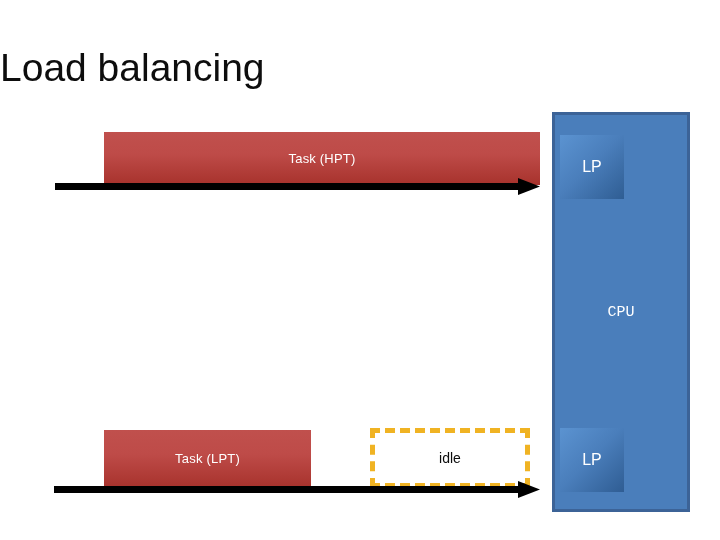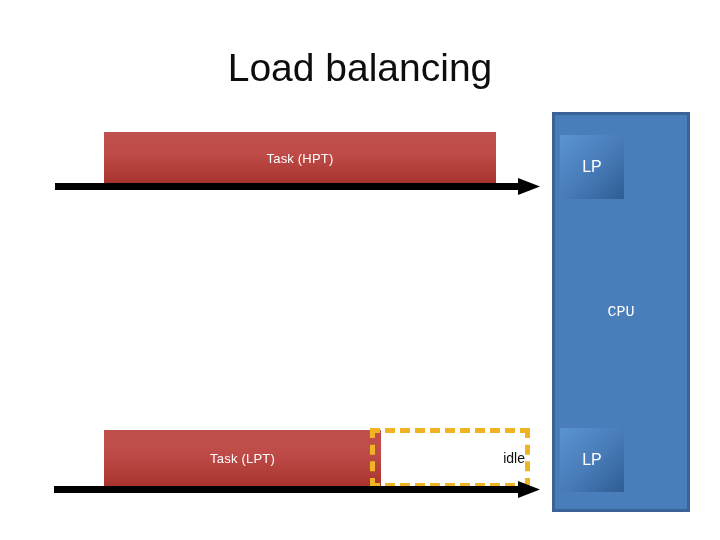--- a/index.html
+++ b/index.html
@@ -16,21 +16,21 @@
     font-family: "Liberation Sans", sans-serif;
     -webkit-font-smoothing: antialiased;
   }
 
   
   .slide-title {
     position: absolute;
     left: 0;
     top: 44px;
     width: 720px;
-    text-align: center;
+    text-align: left;
     font-size: 39px;
     font-weight: 400;
     color: #0d0d0d;
     letter-spacing: 0px;
     line-height: 48px;
     white-space: nowrap;
   }
 
   
   .cpu-panel {
@@ -83,36 +83,36 @@
     align-items: center;
     justify-content: center;
   }
   .task-box .task-text {
     font-size: 13px;
     font-weight: 400;
     color: #ffffff;
     line-height: 18px;
     letter-spacing: 0.2px;
   }
-  #task-hpt { left: 104px; top: 132px; width: 392px; height: 53px; }
-  #task-lpt { left: 104px; top: 430px; width: 277px; height: 58px; }
+  #task-hpt { left: 104px; top: 132px; width: 436px; height: 53px; }
+  #task-lpt { left: 104px; top: 430px; width: 207px; height: 58px; }
 
   
   .idle-box {
     position: absolute;
     left: 370px;
     top: 428px;
     width: 160px;
     height: 60px;
     box-sizing: border-box;
     border: 5px dashed #f0b323;
     background: transparent;
     display: flex;
     align-items: center;
-    justify-content: flex-end;
+    justify-content: center;
   }
   .idle-box .idle-text {
     font-size: 14px;
     font-weight: 400;
     color: #0d0d0d;
     line-height: 18px;
   }
 
   
   .arrow {

